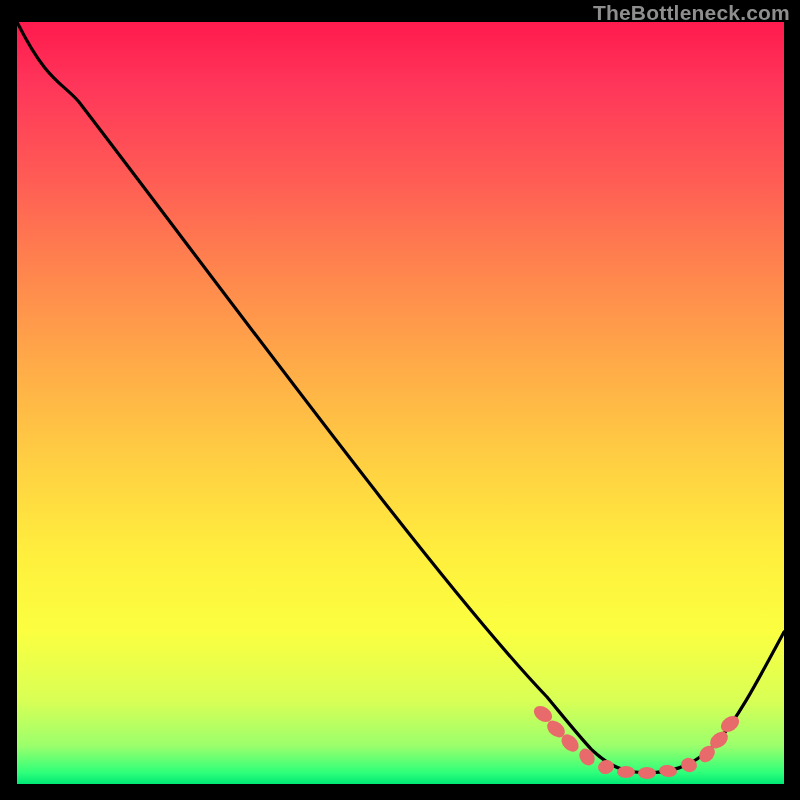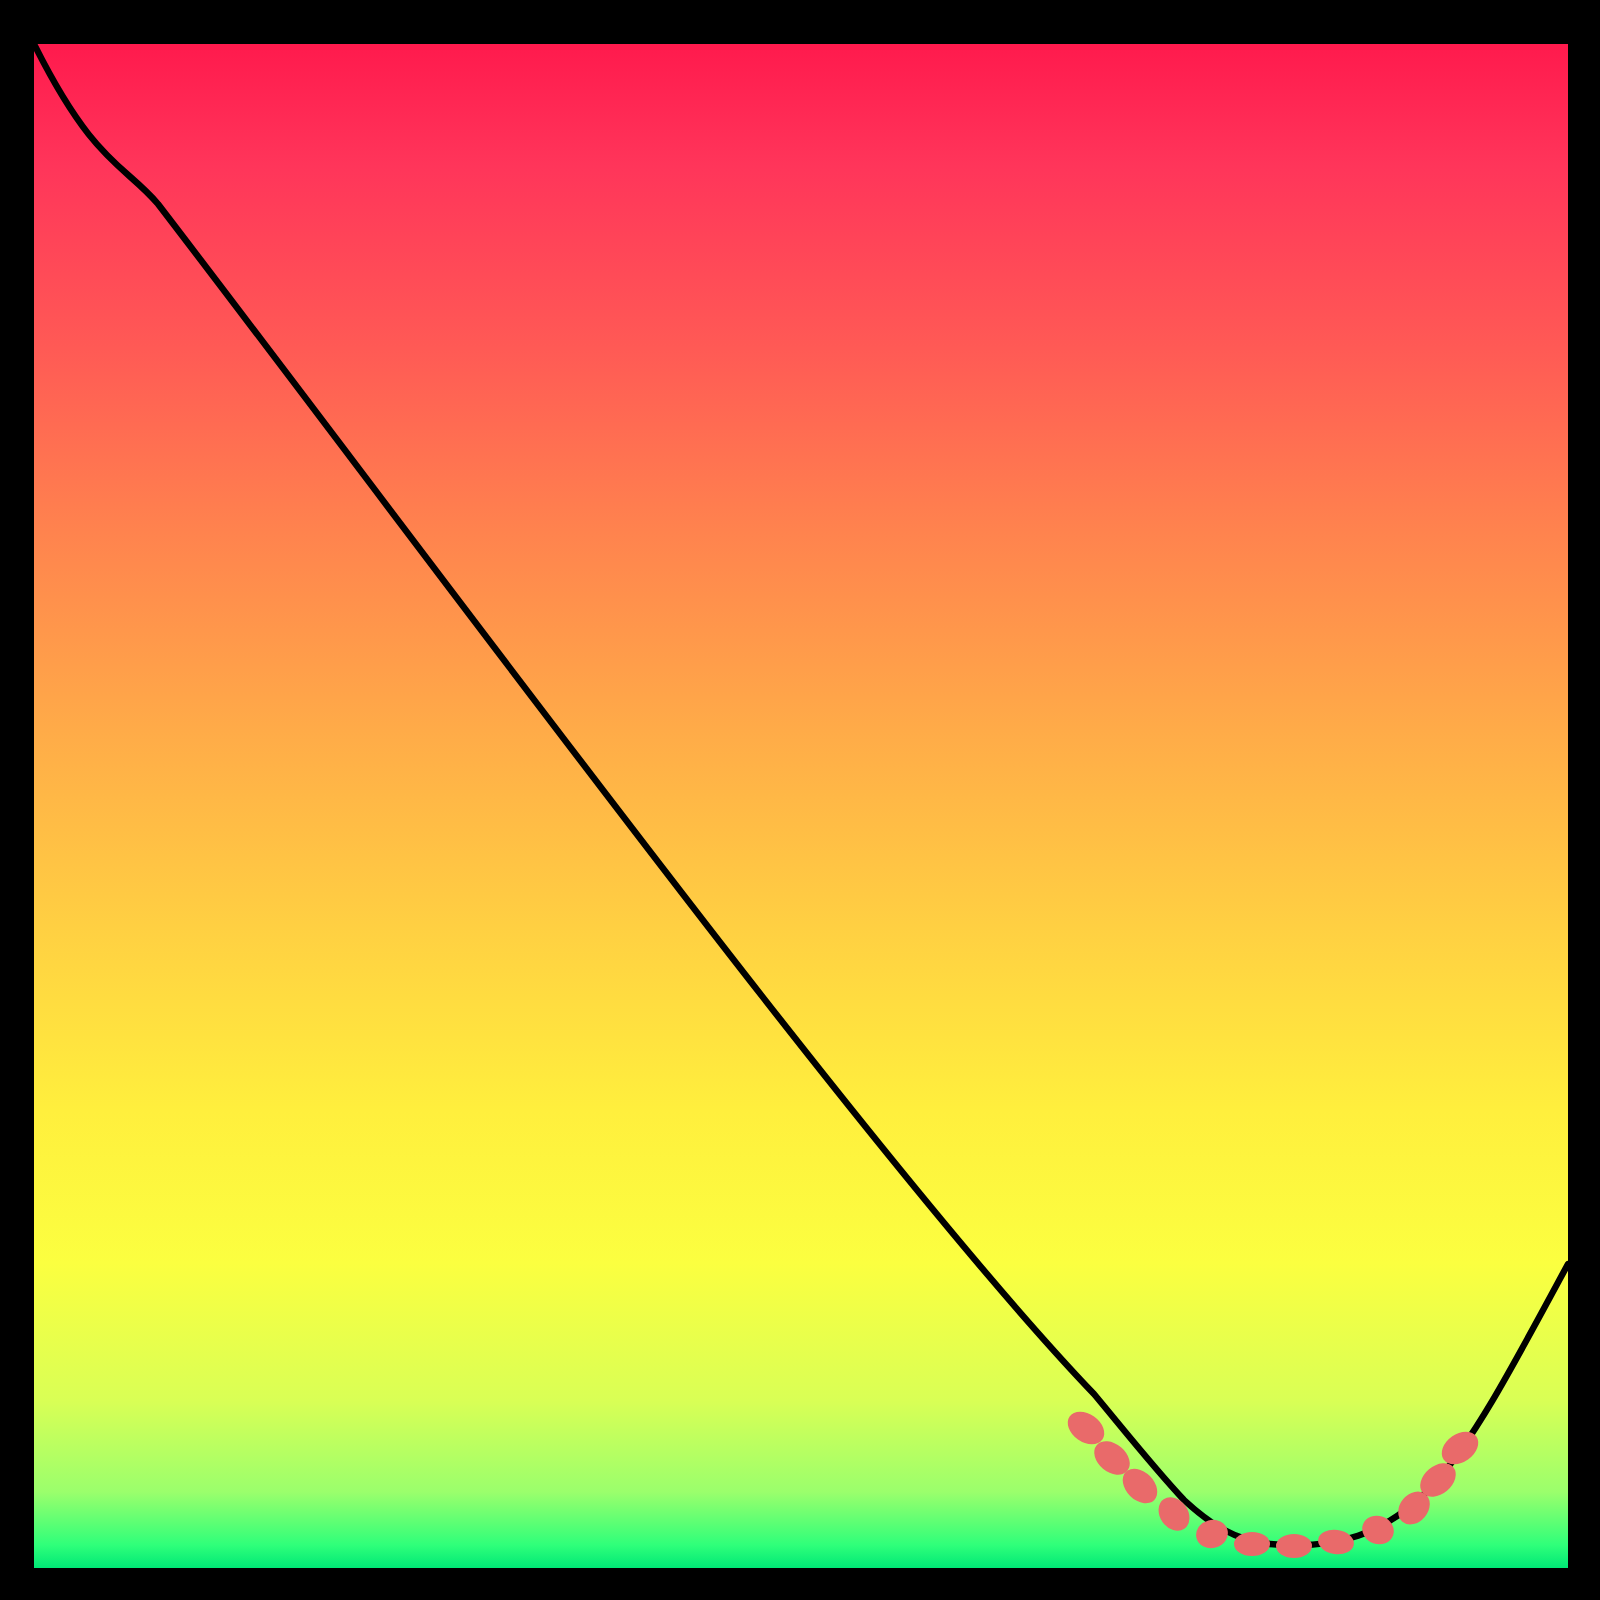--- a/index.html
+++ b/index.html
@@ -82,13 +82,14 @@
           <ellipse cx="609" cy="750" rx="9" ry="6" fill="#e96a6a" transform="rotate(0 609 750)"></ellipse>
           <ellipse cx="630" cy="751" rx="9" ry="6" fill="#e96a6a" transform="rotate(0 630 751)"></ellipse>
           <ellipse cx="651" cy="749" rx="9" ry="6" fill="#e96a6a" transform="rotate(8 651 749)"></ellipse>
           <ellipse cx="672" cy="743" rx="8" ry="7" fill="#e96a6a" transform="rotate(20 672 743)"></ellipse>
           <ellipse cx="690" cy="732" rx="7" ry="9" fill="#e96a6a" transform="rotate(40 690 732)"></ellipse>
           <ellipse cx="702" cy="718" rx="7" ry="10" fill="#e96a6a" transform="rotate(50 702 718)"></ellipse>
           <ellipse cx="713" cy="702" rx="7" ry="10" fill="#e96a6a" transform="rotate(55 713 702)"></ellipse>
         </g>
     </svg>
   </div>
+  <div class="attrib">TheBottleneck.com</div>
 </div>
 
 </body></html>

